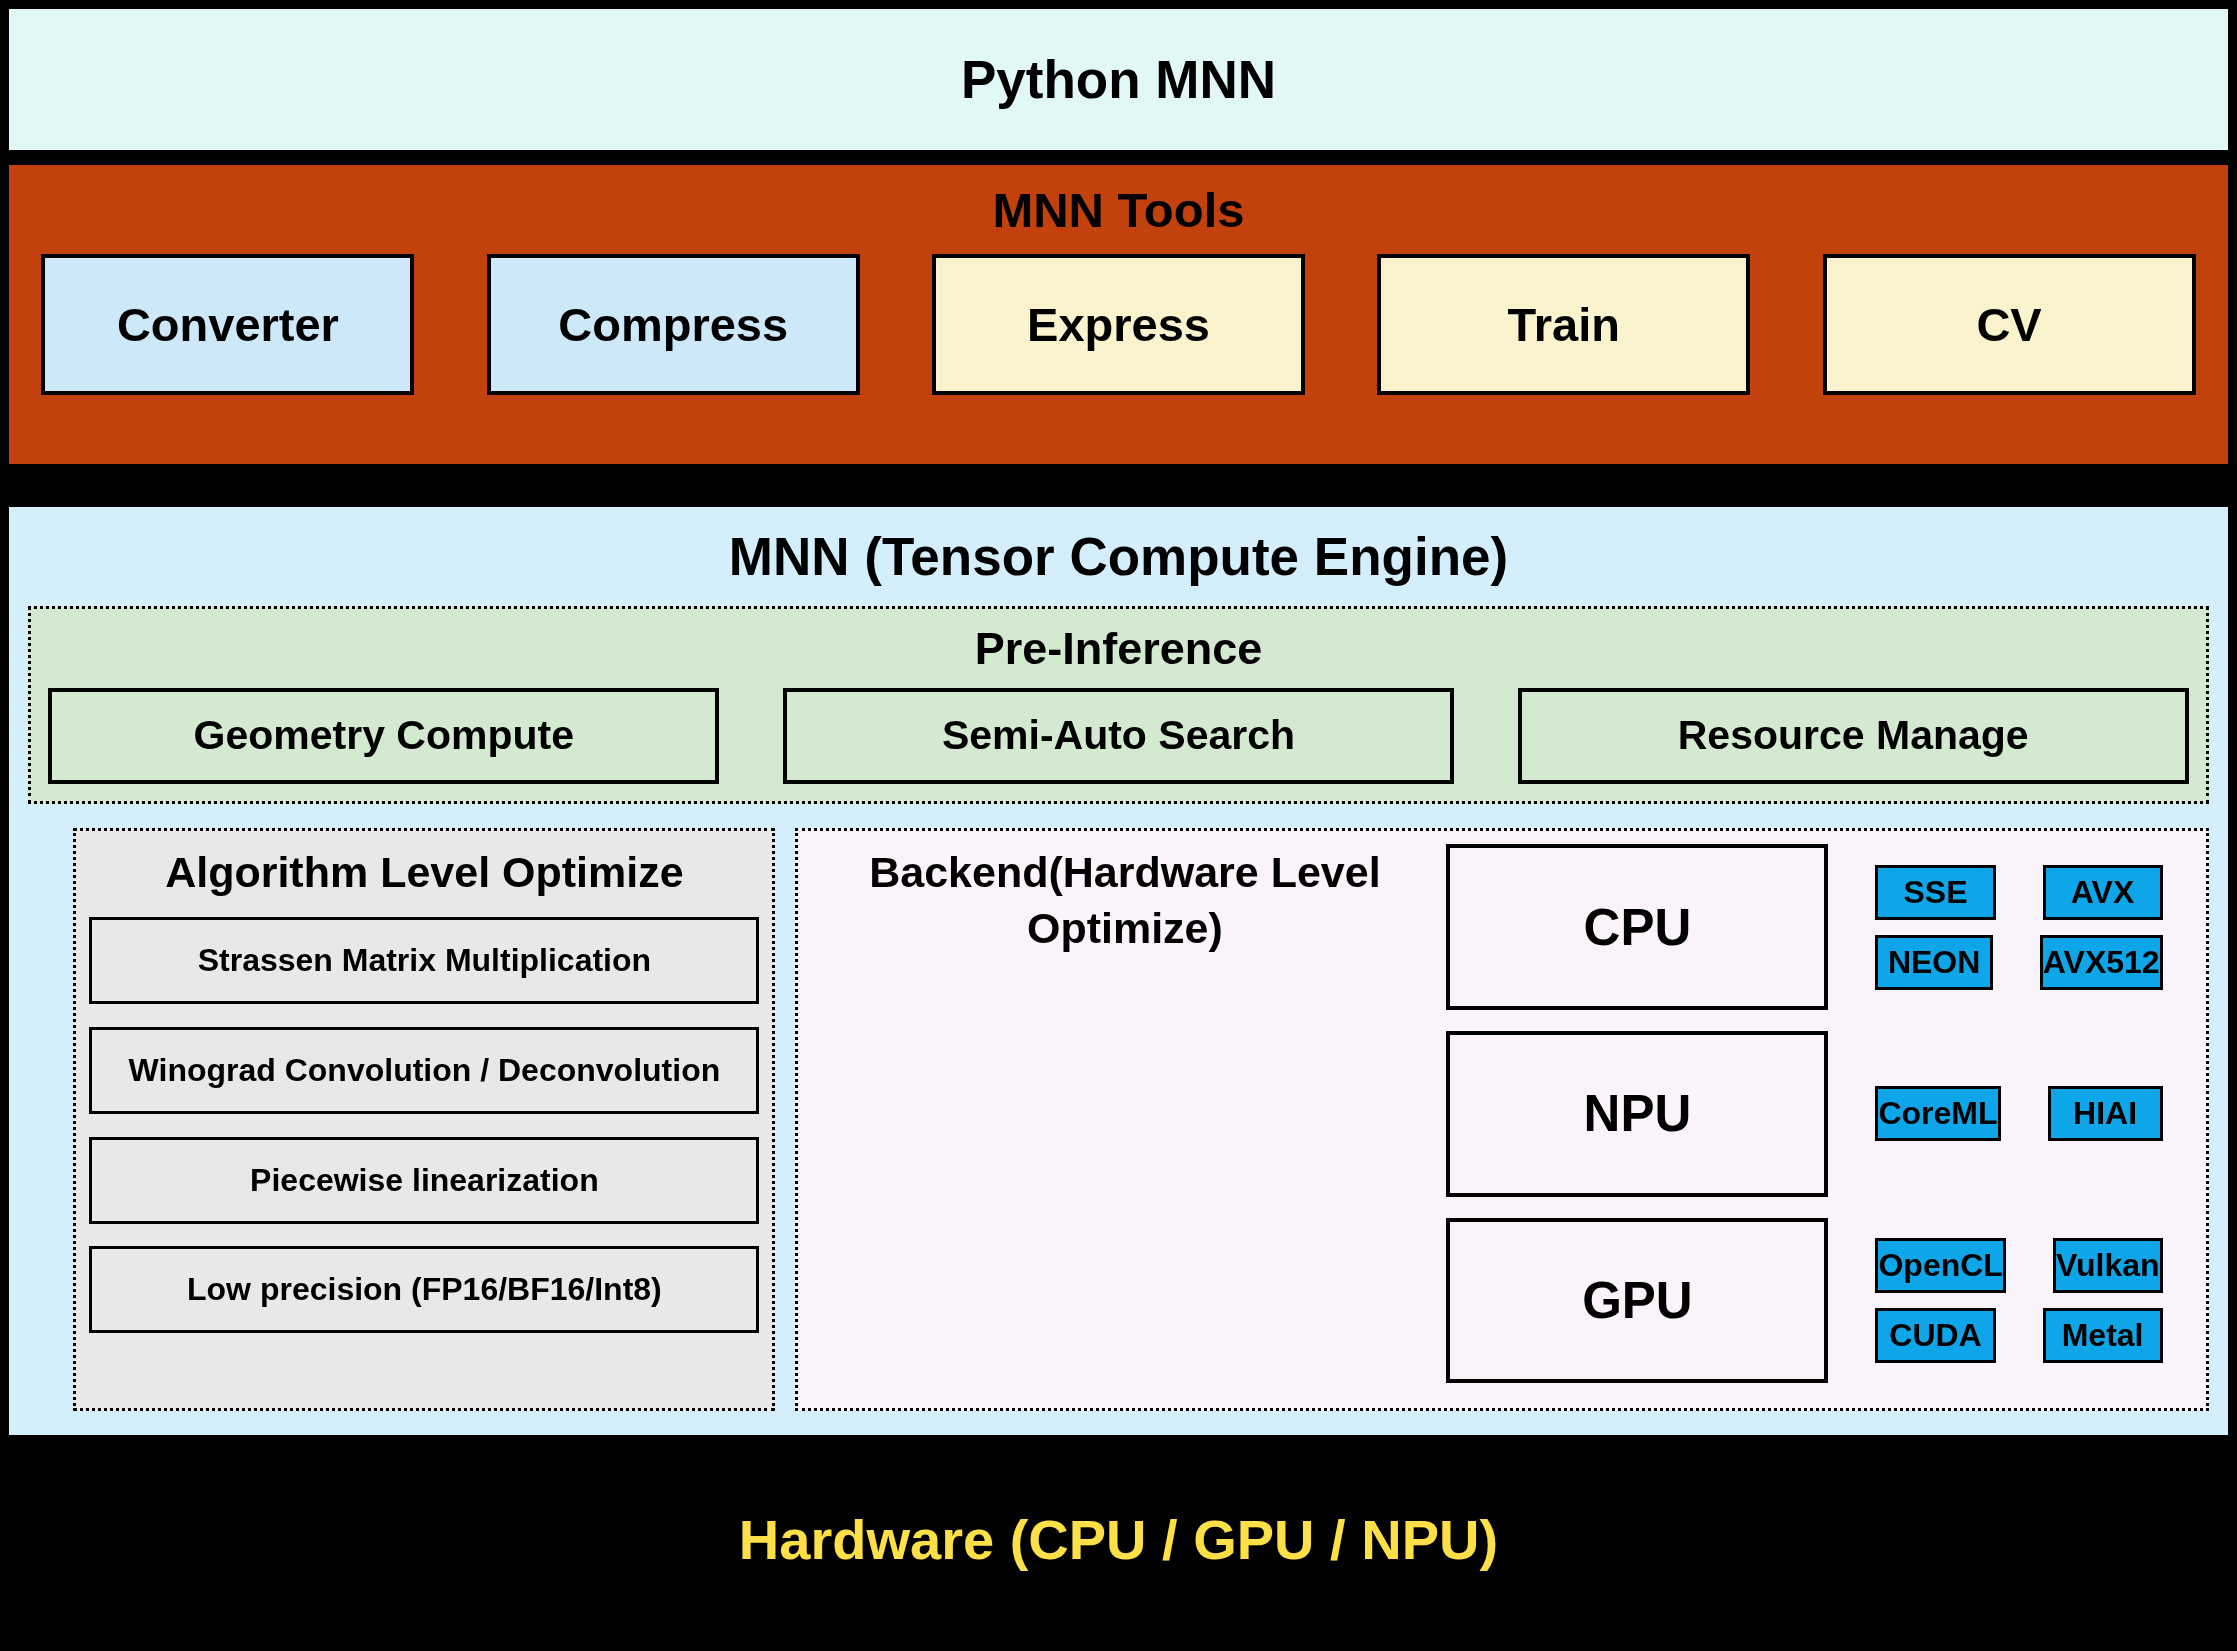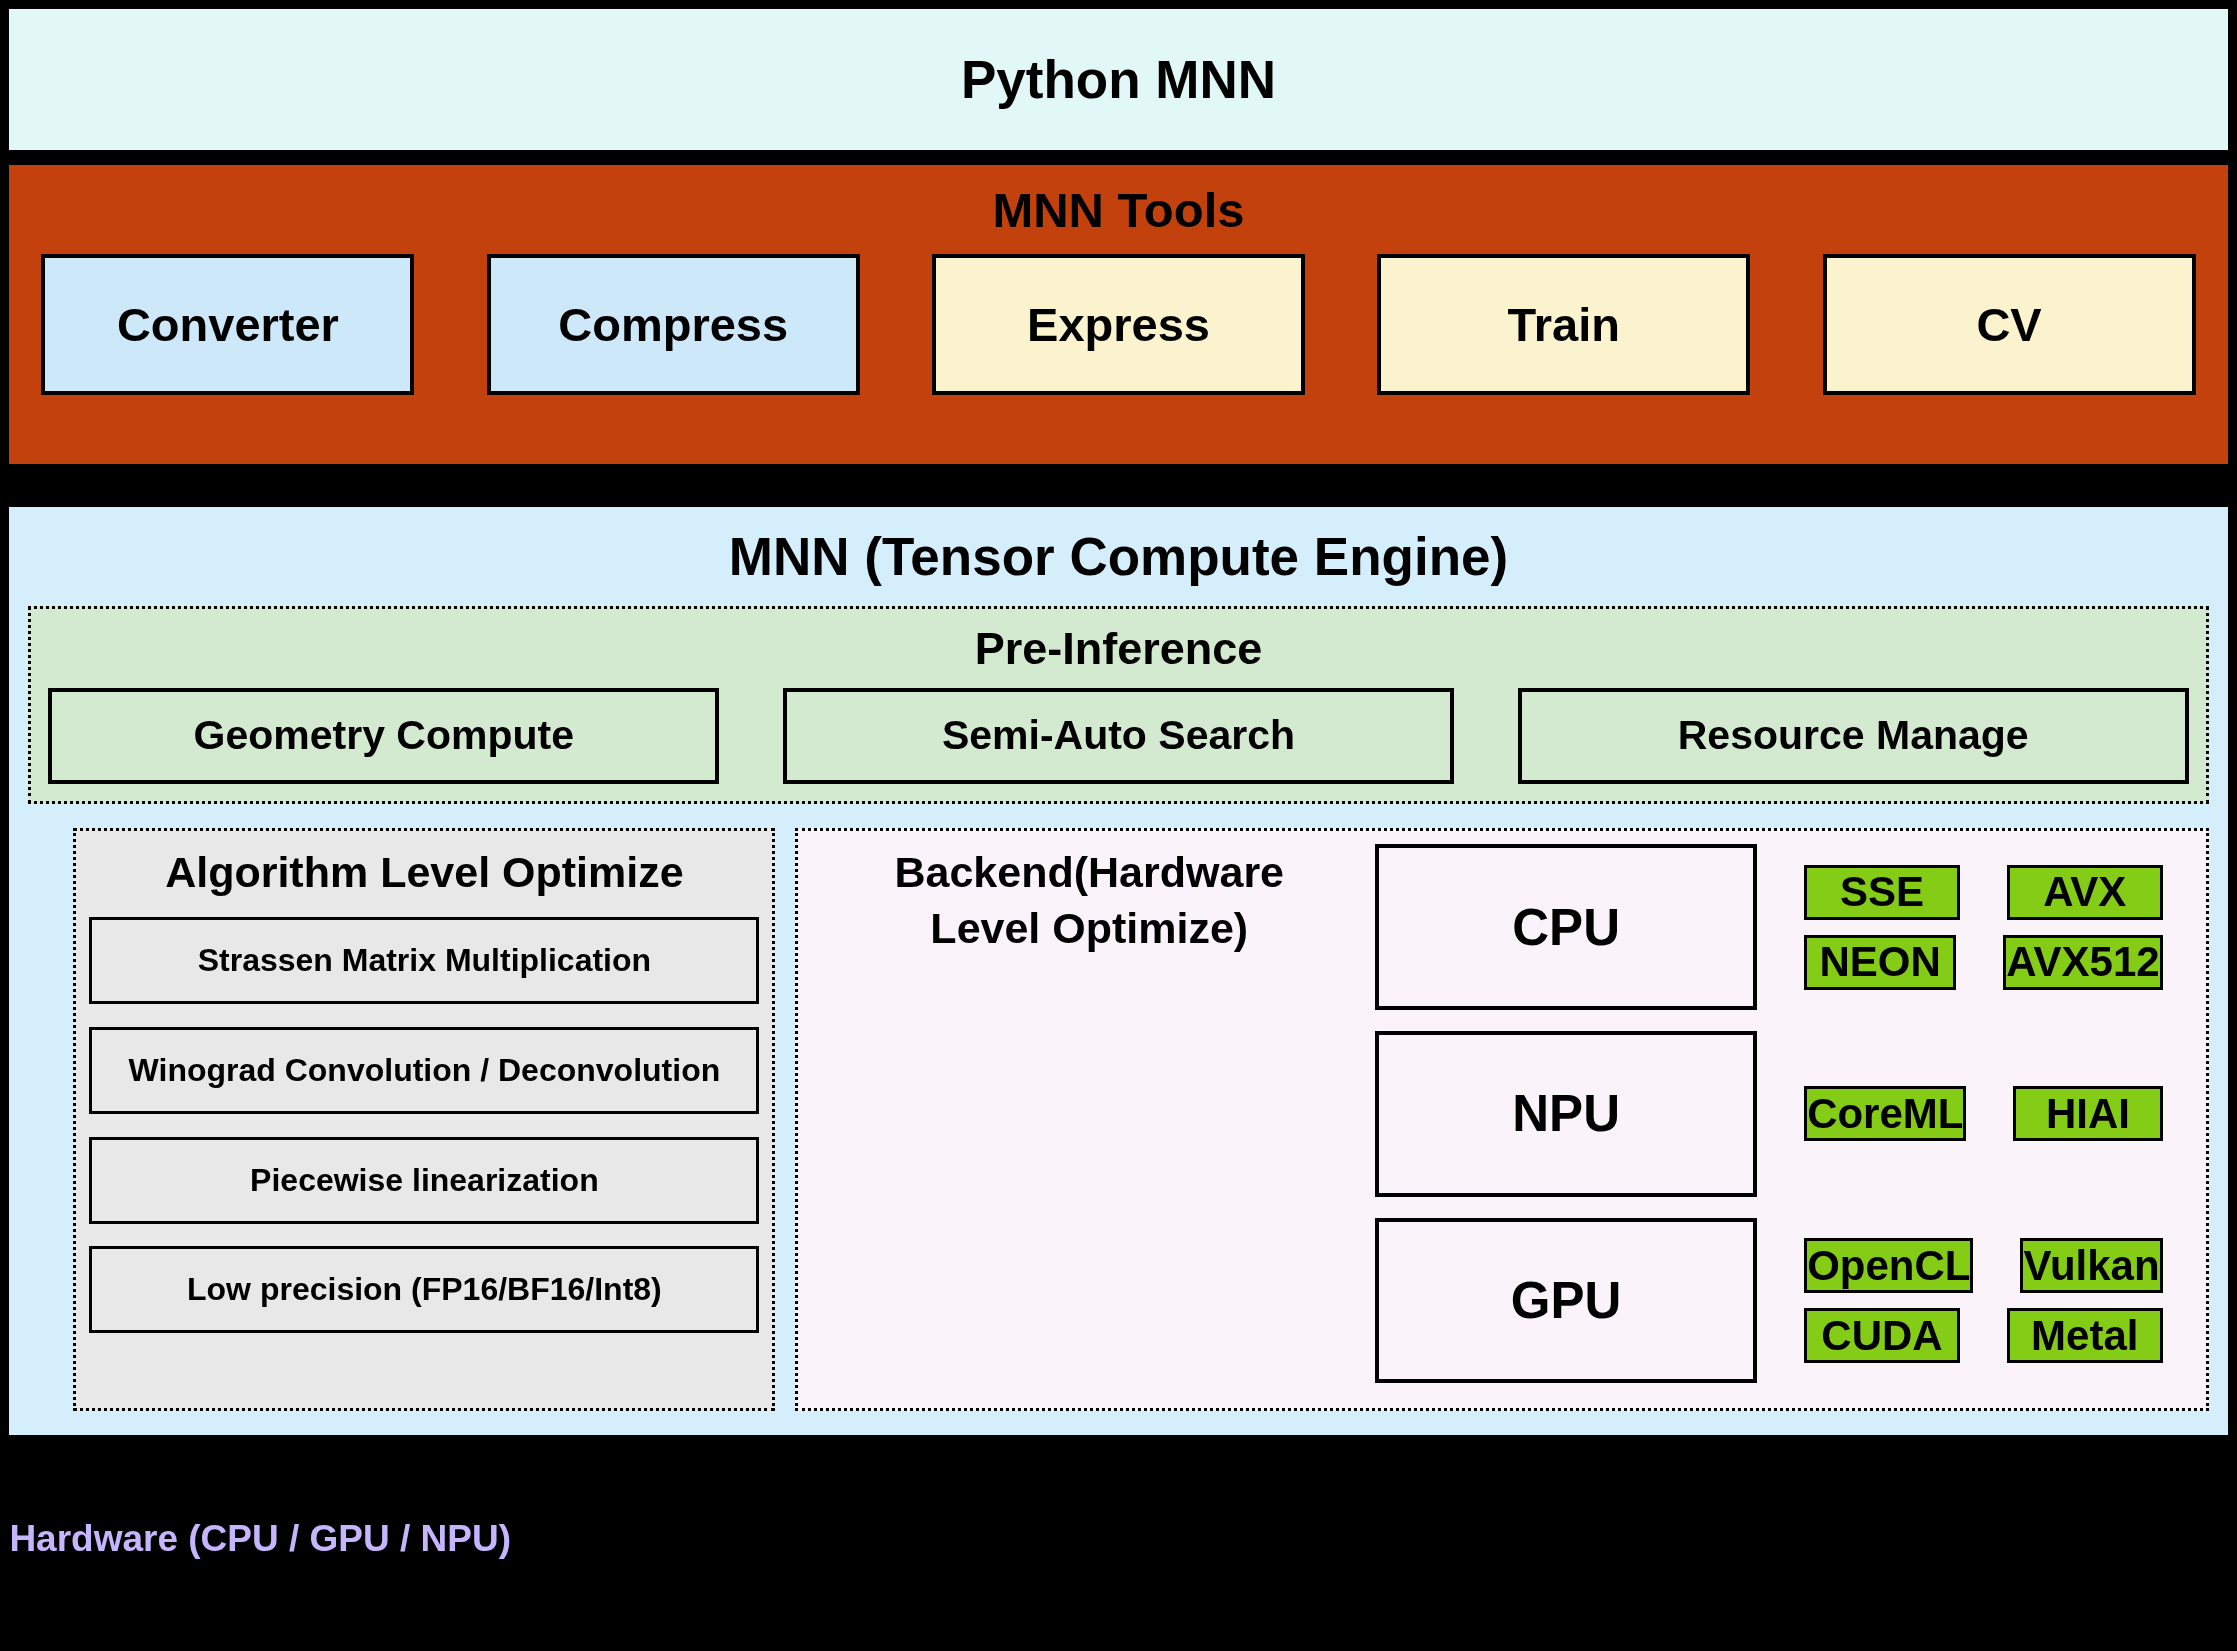--- a/index.html
+++ b/index.html
@@ -199,35 +199,36 @@
     gap: 15px;
   }
   .acc-line {
     display: flex;
     gap: 47px;
   }
   .acc-box {
     flex: 1;
     height: 55px;
     border: 3.8px solid #000;
-    background: #84cc16;
-    display: flex;
-    align-items: center;
-    justify-content: center;
-    font-size: 42px;
+    background: #0ea5e9;
+    display: flex;
+    align-items: center;
+    justify-content: center;
+    font-size: 32px;
   }
 
   
   .band-hardware {
     flex: 1;
     background: #000;
     display: flex;
     align-items: center;
-    color: #c4b5fd;
-    font-size: 37px;
+    justify-content: center;
+    color: #fde047;
+    font-size: 56px;
   }
 </style>
 </head>
 <body>
 
 <div class="page">
 
   <div class="band-python">
     <span>Python MNN</span>
   </div>

